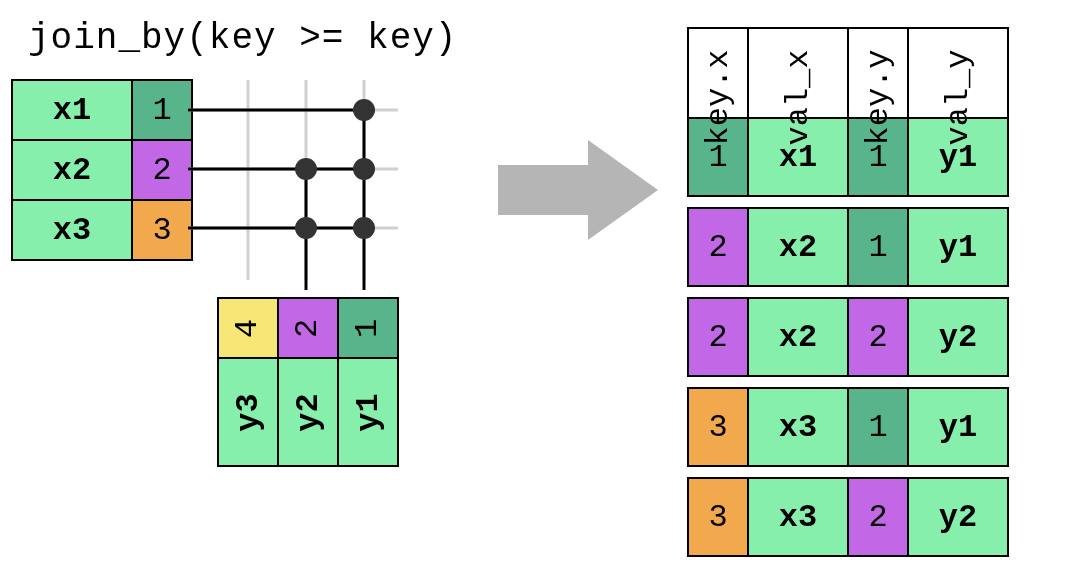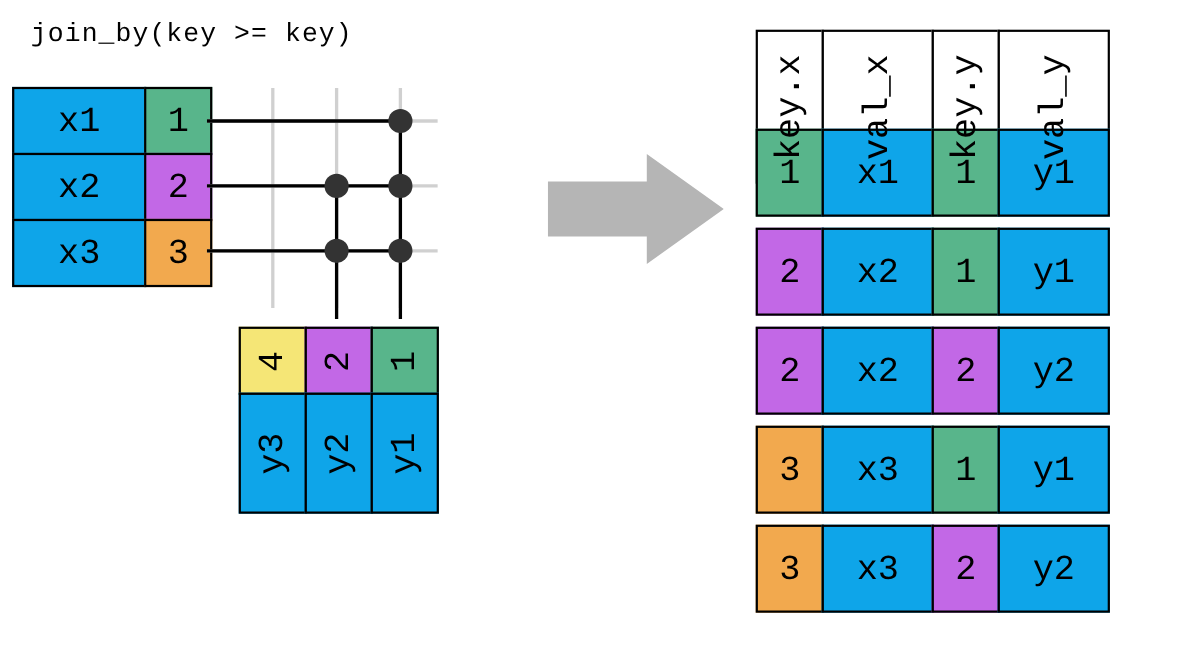--- a/index.html
+++ b/index.html
@@ -10,33 +10,33 @@
     font-size: 28px;
     background: #fff;
     position: relative;
     width: 1083px;
     height: 587px;
   }
   .title {
     position: absolute;
     top: 18px;
     left: 28px;
-    font-size: 24px;
+    font-size: 36px;
     letter-spacing: 1px;
     font-family: Liberation Mono, monospace;
   }
   .cell {
     border: 2px solid #000;
     display: flex;
     align-items: center;
     justify-content: center;
     font-size: 32px;
     background: #e8e8e8;
   }
-  .cell.grey { background: #0ea5e9; }
+  .cell.grey { background: #86efac; font-weight: bold; }
   .cell.green { background: #58b58b; }
   .cell.purple { background: #c268e6; }
   .cell.orange { background: #f2a94e; }
   .cell.yellow { background: #f5e676; }
 
   
   .xtable {
     position: absolute;
     top: 80px;
     left: 12px;

